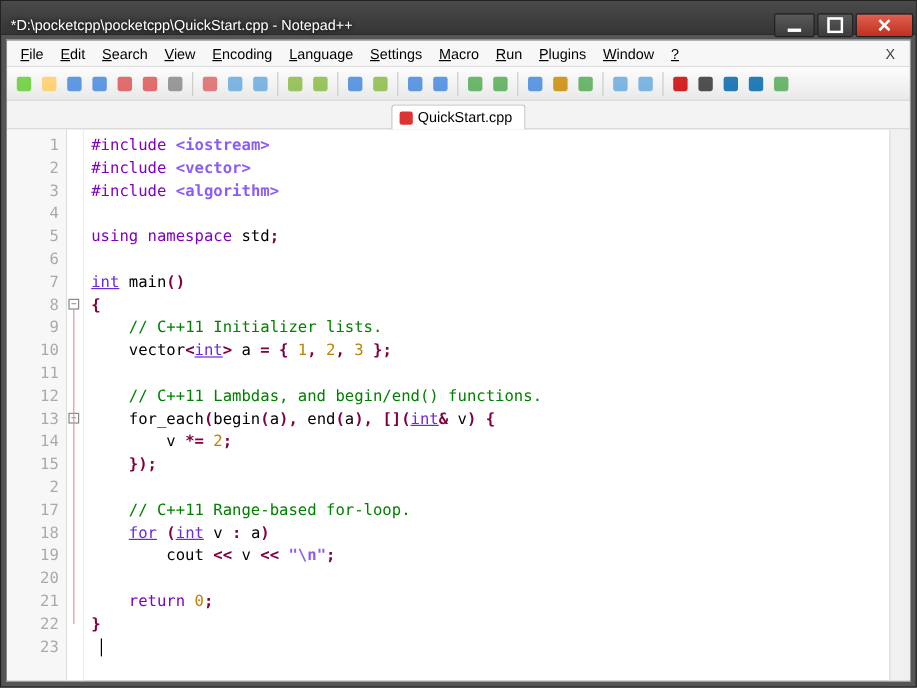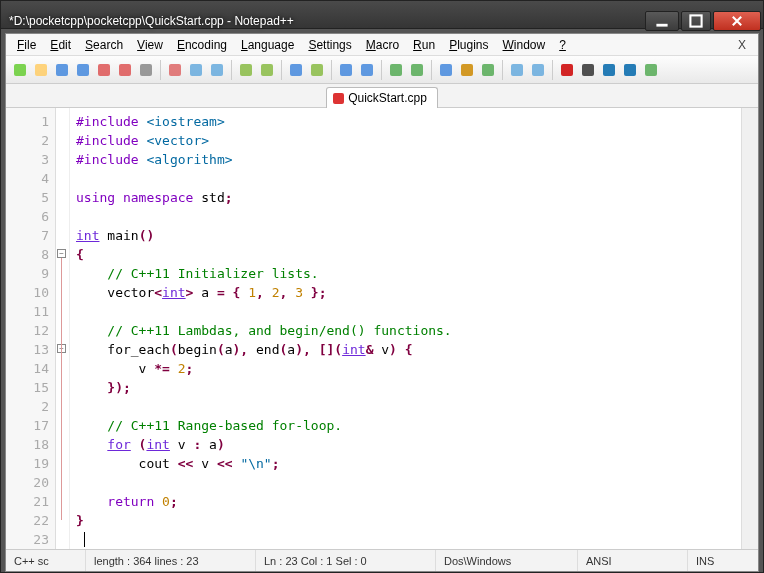--- a/index.html
+++ b/index.html
@@ -25,21 +25,21 @@
 .tab { background:#fff; border:1px solid #bbb; border-bottom:none; border-radius:3px 3px 0 0; padding:3px 10px 3px 6px; display:flex; align-items:center; gap:4px; position:relative; top:1px; }
 .tabico { width:11px; height:11px; background:#d33; border-radius:2px; }
 .editor-wrap { flex:1; display:flex; overflow:hidden; background:#fff; }
 .gutter { width:50px; background:#f7f7f7; border-right:1px solid #ddd; text-align:right; padding:4px 6px 0 0; color:#aaa; font-family:Consolas,monospace; font-size:13px; line-height:19px; }
 .foldcol { width:14px; background:#fff; border-right:1px solid #eee; position:relative; }
 .fold { position:absolute; left:1px; width:9px; height:9px; border:1px solid #888; font-size:8px; line-height:7px; text-align:center; color:#555; background:#fff; }
 .foldline { position:absolute; left:5px; width:0; border-left:1px solid #d99; }
 .code { flex:1; font-family:Consolas,monospace; font-size:13px; line-height:19px; padding:4px 0 0 6px; white-space:pre; color:#000; position:relative; overflow:auto; }
 .kw1 { color:#8000c0; }         
 .kw2 { color:#6d28d9;text-decoration:underline; }         
-.str { color:#0369a1; }         
+.str { color:#8b5cf6;font-weight:bold; }         
 .cmt { color:#008000; }         
 .num { color:#c08000; }         
 .id  { color:#000; }
 .op  { color:#800040; font-weight:bold; }
 .code .caret { display:inline-block; width:1px; height:15px; background:#000; vertical-align:text-bottom; }
 .scrollbar-v { width:17px; background:#f0f0f0; border-left:1px solid #ddd; }
 .statusbar { height:22px; background:#f3f3f3; border-top:1px solid #ccc; display:flex; align-items:center; font-size:11px; color:#333; }
 .statusbar .cell { padding:0 8px; border-right:1px solid #ddd; height:100%; display:flex; align-items:center; white-space:nowrap; }
 .statusbar .cell.grow { flex:1; }
 .statusbar .cell.w1 { width:80px;} .statusbar .cell.w2 { width:170px;} .statusbar .cell.w3{width:180px;} .statusbar .cell.w4{width:110px;} .statusbar .cell.w5{width:70px;}
@@ -268,22 +268,14 @@
           <div>23</div>
         </div>
       <div class="foldcol" id="foldcol">
           <div class="fold" style="top: 141px;">−</div>
           <div class="fold" style="top: 236px;">−</div>
           <div class="foldline" style="top: 150px; height: 262px;"></div>
         </div>
       <div class="code" id="code"><div><span class="kw1">#include </span><span class="str">&lt;iostream&gt;</span></div><div><span class="kw1">#include </span><span class="str">&lt;vector&gt;</span></div><div><span class="kw1">#include </span><span class="str">&lt;algorithm&gt;</span></div><div>&nbsp;</div><div><span class="kw1">using namespace</span><span class="id"> std</span><span class="op">;</span></div><div>&nbsp;</div><div><span class="kw2">int</span><span class="id"> main</span><span class="op">()</span></div><div><span class="op">{</span></div><div><span class="id">    </span><span class="cmt">// C++11 Initializer lists.</span></div><div><span class="id">    vector</span><span class="op">&lt;</span><span class="kw2">int</span><span class="op">&gt;</span><span class="id"> a </span><span class="op">= { </span><span class="num">1</span><span class="op">, </span><span class="num">2</span><span class="op">, </span><span class="num">3</span><span class="op"> };</span></div><div>&nbsp;</div><div><span class="id">    </span><span class="cmt">// C++11 Lambdas, and begin/end() functions.</span></div><div><span class="id">    for_each</span><span class="op">(</span><span class="id">begin</span><span class="op">(</span><span class="id">a</span><span class="op">), </span><span class="id">end</span><span class="op">(</span><span class="id">a</span><span class="op">), [](</span><span class="kw2">int</span><span class="op">&amp; </span><span class="id">v</span><span class="op">) {</span></div><div><span class="id">        v </span><span class="op">*= </span><span class="num">2</span><span class="op">;</span></div><div><span class="id">    </span><span class="op">});</span></div><div>&nbsp;</div><div><span class="id">    </span><span class="cmt">// C++11 Range-based for-loop.</span></div><div><span class="id">    </span><span class="kw2">for</span><span class="op"> (</span><span class="kw2">int</span><span class="id"> v </span><span class="op">: </span><span class="id">a</span><span class="op">)</span></div><div><span class="id">        cout </span><span class="op">&lt;&lt; </span><span class="id">v </span><span class="op">&lt;&lt; </span><span class="str">"\n"</span><span class="op">;</span></div><div>&nbsp;</div><div><span class="id">    </span><span class="kw1">return</span><span class="id"> </span><span class="num">0</span><span class="op">;</span></div><div><span class="op">}</span></div><div>&nbsp;<span class="caret"></span></div></div>
       <div class="scrollbar-v"></div>
     </div>
-    <div class="statusbar">
-      <div class="cell w1">C++ sc</div>
-      <div class="cell w2">length : 364    lines : 23</div>
-      <div class="cell w3">Ln : 23    Col : 1    Sel : 0</div>
-      <div class="cell grow">Dos\Windows</div>
-      <div class="cell w4">ANSI</div>
-      <div class="cell w5" style="border-right:none">INS</div>
-    </div>
   </div>
 </div>
 
 </body></html>

